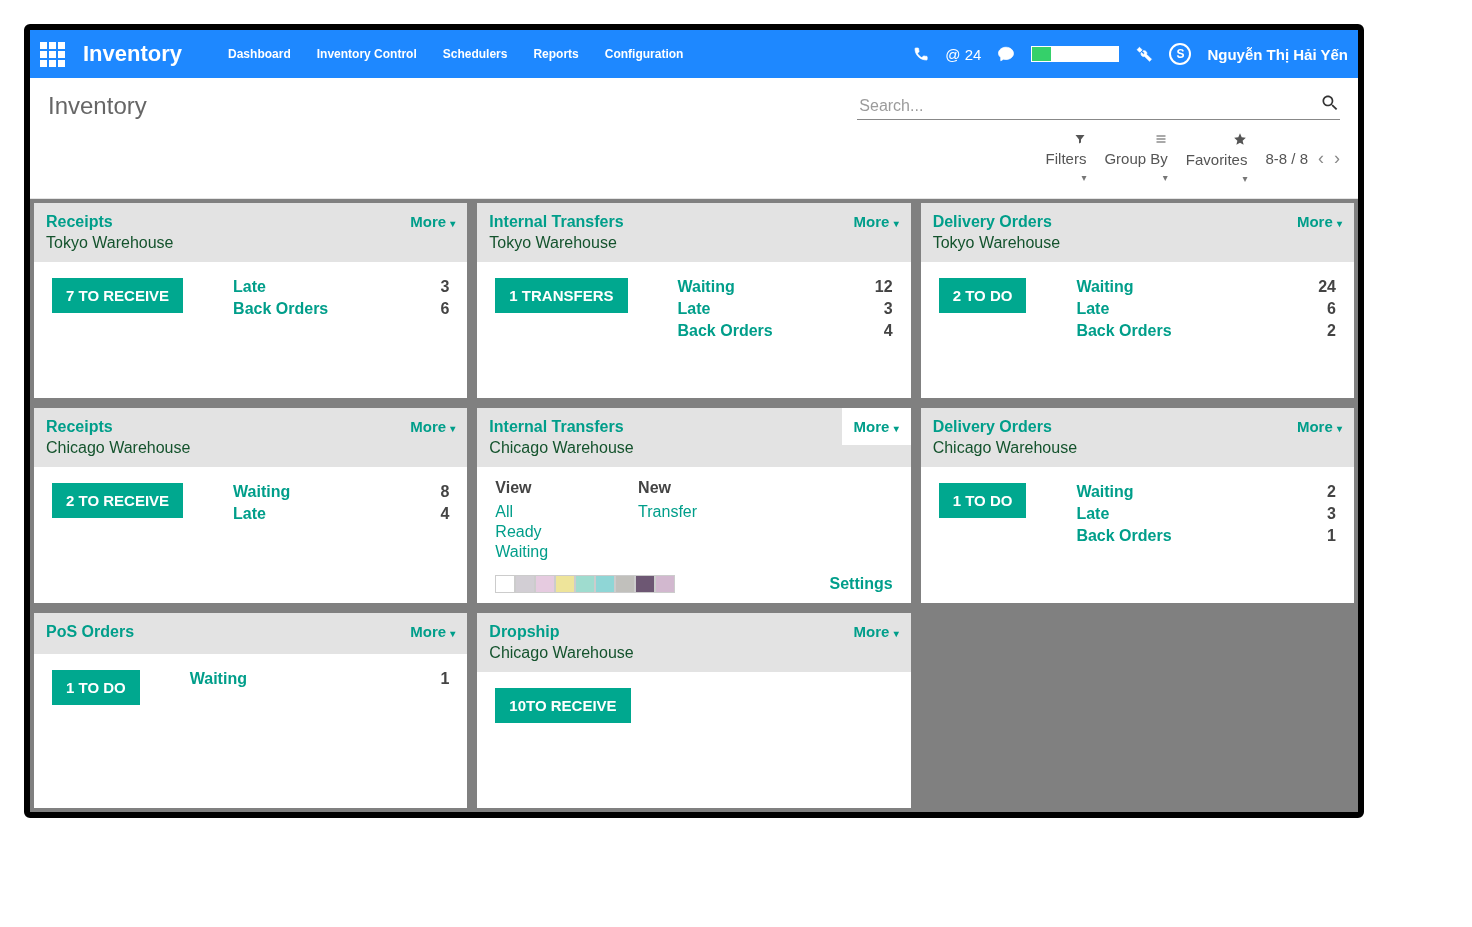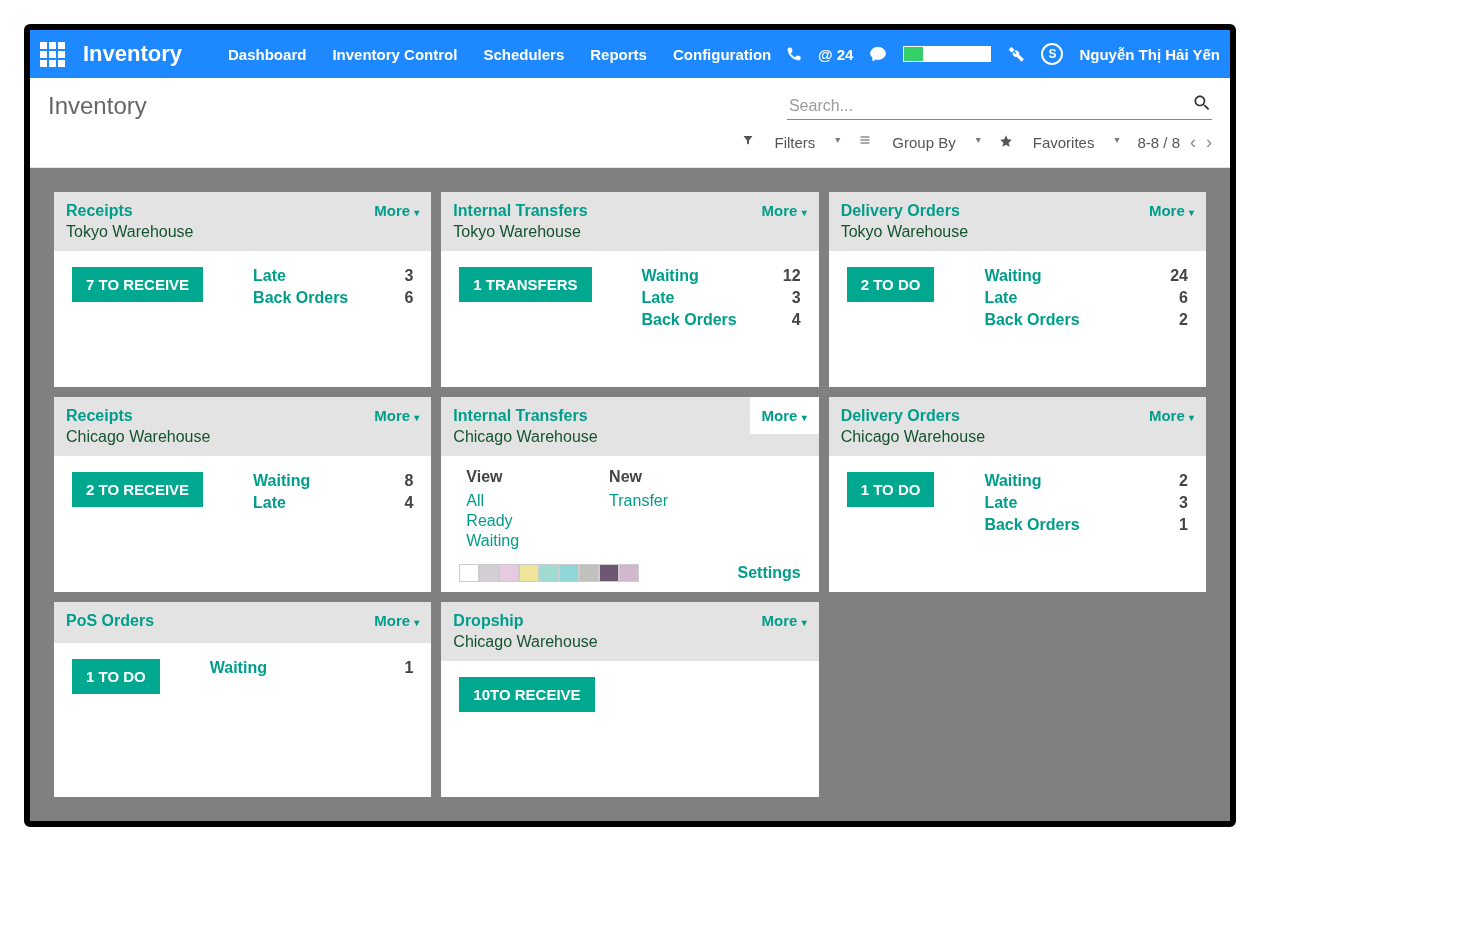--- a/index.html
+++ b/index.html
@@ -16,39 +16,39 @@
     --border-light:#cfcfcf;
     --btn-teal:#00a88f;
   }
   *{box-sizing:border-box;font-family:"Helvetica Neue",Helvetica,Arial,sans-serif;}
   body{
     margin:0;padding:0;background:#ffffff;
   }
   .frame{
     margin:24px;border:6px solid #000;border-radius:6px;
     background:#ffffff;
-    width:1212px;
+    width:1340px;
   }
   
   .topbar{
     background:var(--blue);color:#fff;height:48px;
     display:flex;align-items:center;padding:0 10px;
     font-size:15px;
   }
   .apps-icon{
     display:grid;grid-template-columns:repeat(3,7px);grid-auto-rows:7px;gap:2px;
     margin-right:18px;
   }
   .apps-icon span{background:#fff;width:7px;height:7px;}
   .app-title{font-size:22px;font-weight:600;margin-right:46px;}
   .top-menu{display:flex;gap:26px;}
-  .top-menu .mi{font-weight:600;font-size:15px;cursor:pointer;}
+  .top-menu .mi{font-weight:600;font-size:12px;cursor:pointer;}
   .spacer{flex:1;}
   .right-icons{display:flex;align-items:center;gap:16px;}
-  .badge-at{font-weight:700;}
+  .badge-at{font-weight:400;}
   .barbox{width:88px;height:16px;border:1px solid #fff;display:flex;}
   .barbox .seg{height:100%;}
   .seg.a{flex:0 0 22%;background:#35d06a;}
   .seg.b{flex:1;background:#fff;}
   .username{font-weight:600;text-align:right;}
   svg.icon{fill:#fff;stroke:#fff;}
   .skype-icon{
     width:22px;height:22px;border:2px solid #fff;border-radius:50%;
     display:flex;align-items:center;justify-content:center;font-size:12px;font-weight:700;color:#fff;
   }
@@ -63,29 +63,29 @@
     color:#555;padding:4px 28px 4px 2px;outline:none;background:transparent;
   }
   .search-input::placeholder{color:#9b9b9b;}
   .search-icon{position:absolute;right:0;top:0;color:#333;}
   
   .filterrow{
     display:flex;align-items:center;padding:8px 18px 14px 18px;
     font-size:15px;color:#555;border-bottom:1px solid #e4e4e4;
   }
   .ftrspacer{flex:1;}
-  .filter-item{display:flex;align-items:flex-start;gap:20px;margin-right:18px;cursor:pointer;color:#555;}
+  .filter-item{display:flex;align-items:flex-end;gap:5px;margin-right:18px;cursor:pointer;color:#555;flex-direction:column;}
   .caret{font-size:10px;color:#777;}
   .pager{display:flex;align-items:center;gap:10px;margin-left:auto;}
   .pager .pgnum{font-size:15px;color:#555;}
   .pager .arrow{color:#888;font-size:18px;cursor:pointer;}
   
   .kanban{
     background:var(--gray-bg);
-    padding:24px;display:grid;
+    padding:4px;display:grid;
     grid-template-columns:repeat(3,1fr);
     gap:10px;
   }
   .card{background:var(--card-body-bg);display:flex;flex-direction:column;min-height:195px;}
   .card-header{
     background:var(--card-header-bg);
     padding:10px 12px;display:flex;align-items:flex-start;
   }
   .card-heading{flex:1;}
   .ch-title{color:var(--teal-text);font-weight:700;font-size:16px;}
@@ -96,21 +96,21 @@
   .card-body{padding:16px 18px 14px 18px;display:flex;gap:10px;}
   .card-body .btn{
     background:var(--btn-teal);color:#fff;font-weight:700;font-size:15px;
     padding:9px 14px;border:0;cursor:pointer;white-space:nowrap;align-self:flex-start;
   }
   .stats{flex:1;display:grid;grid-template-columns:auto auto;column-gap:12px;row-gap:4px;margin-left:40px;font-weight:bold;}
   .stats .lab{color:var(--teal-text);font-size:16px;cursor:pointer;}
   .stats .val{color:#444;font-size:16px;justify-self:end;}
   
   .card.expanded .card-body{display:block;padding:12px 18px 10px 18px;}
-  .exp-cols{display:flex;gap:90px;margin-left:7px;}
+  .exp-cols{display:flex;gap:90px;}
   .exp-col h4{margin:0 0 6px 0;font-size:16px;font-weight:700;color:#444;}
   .exp-col .lnk{display:block;color:var(--teal-text);font-size:16px;margin:2px 0;cursor:pointer;}
   .color-swatches{display:flex;gap:0;margin-top:12px;}
   .color-swatches .sw{width:20px;height:18px;border:1px solid #ccc;}
   .sw.white{background:#fff;}
   .sw.gray{background:#d2ced4;}
   .sw.pink{background:#e6cbe0;}
   .sw.yellow{background:#eee49a;}
   .sw.teal1{background:#9fdccf;}
   .sw.teal2{background:#8fd6d6;}

